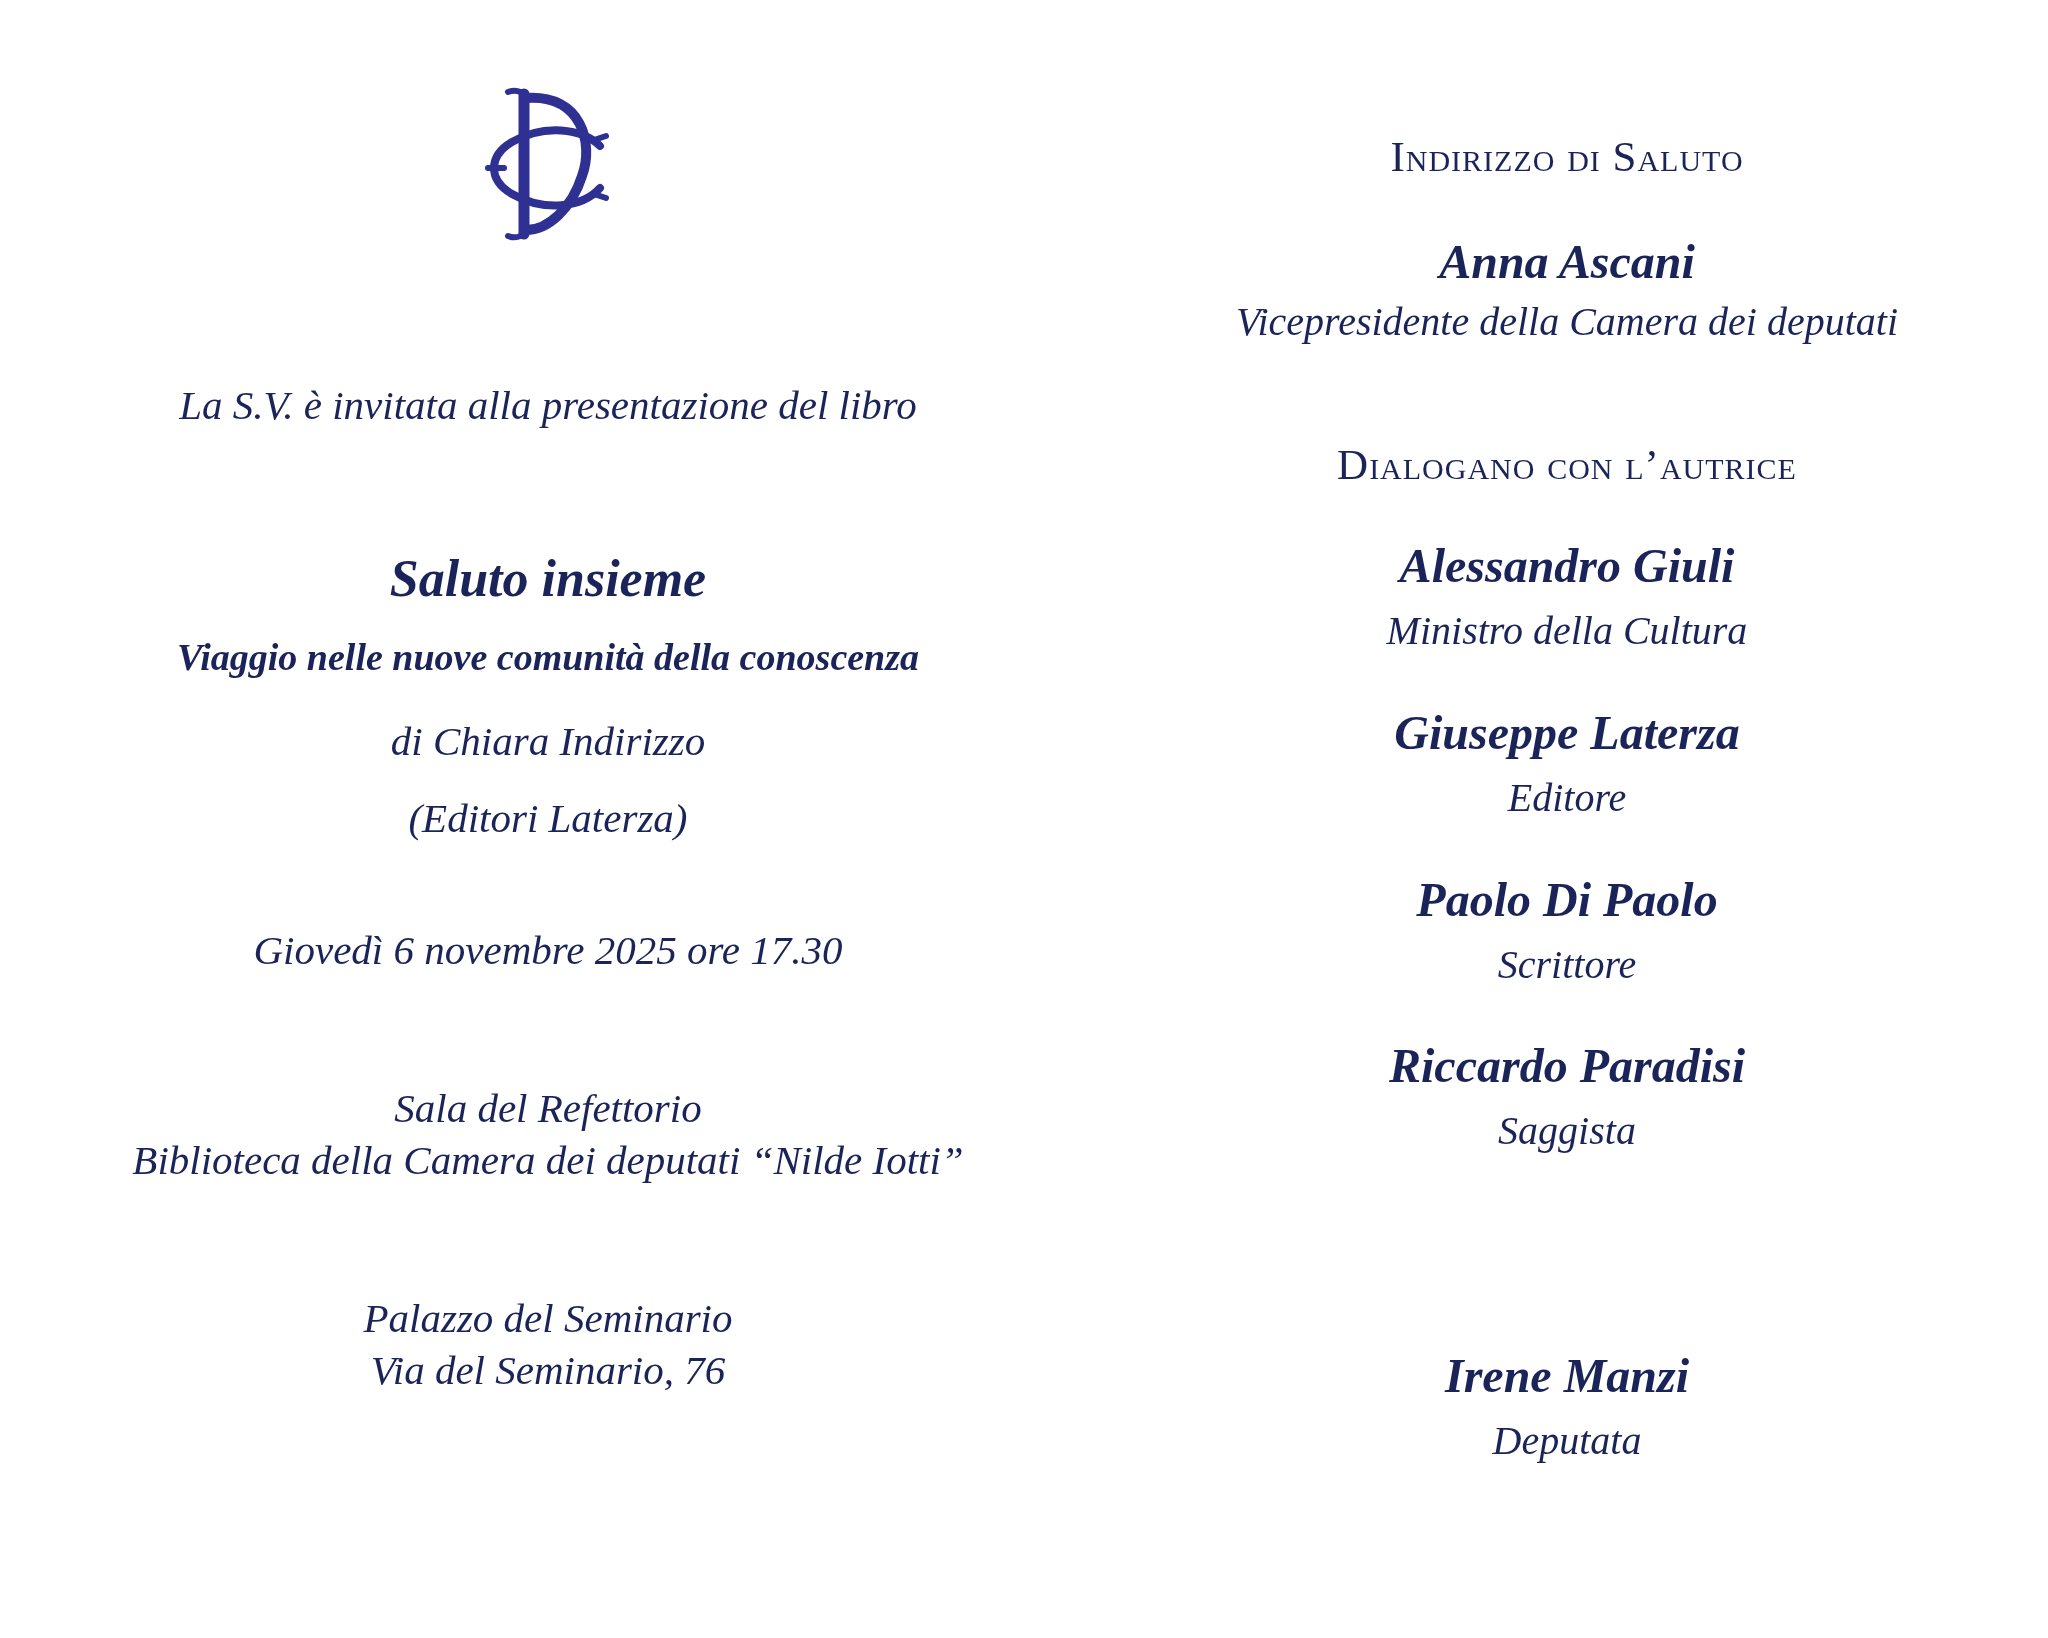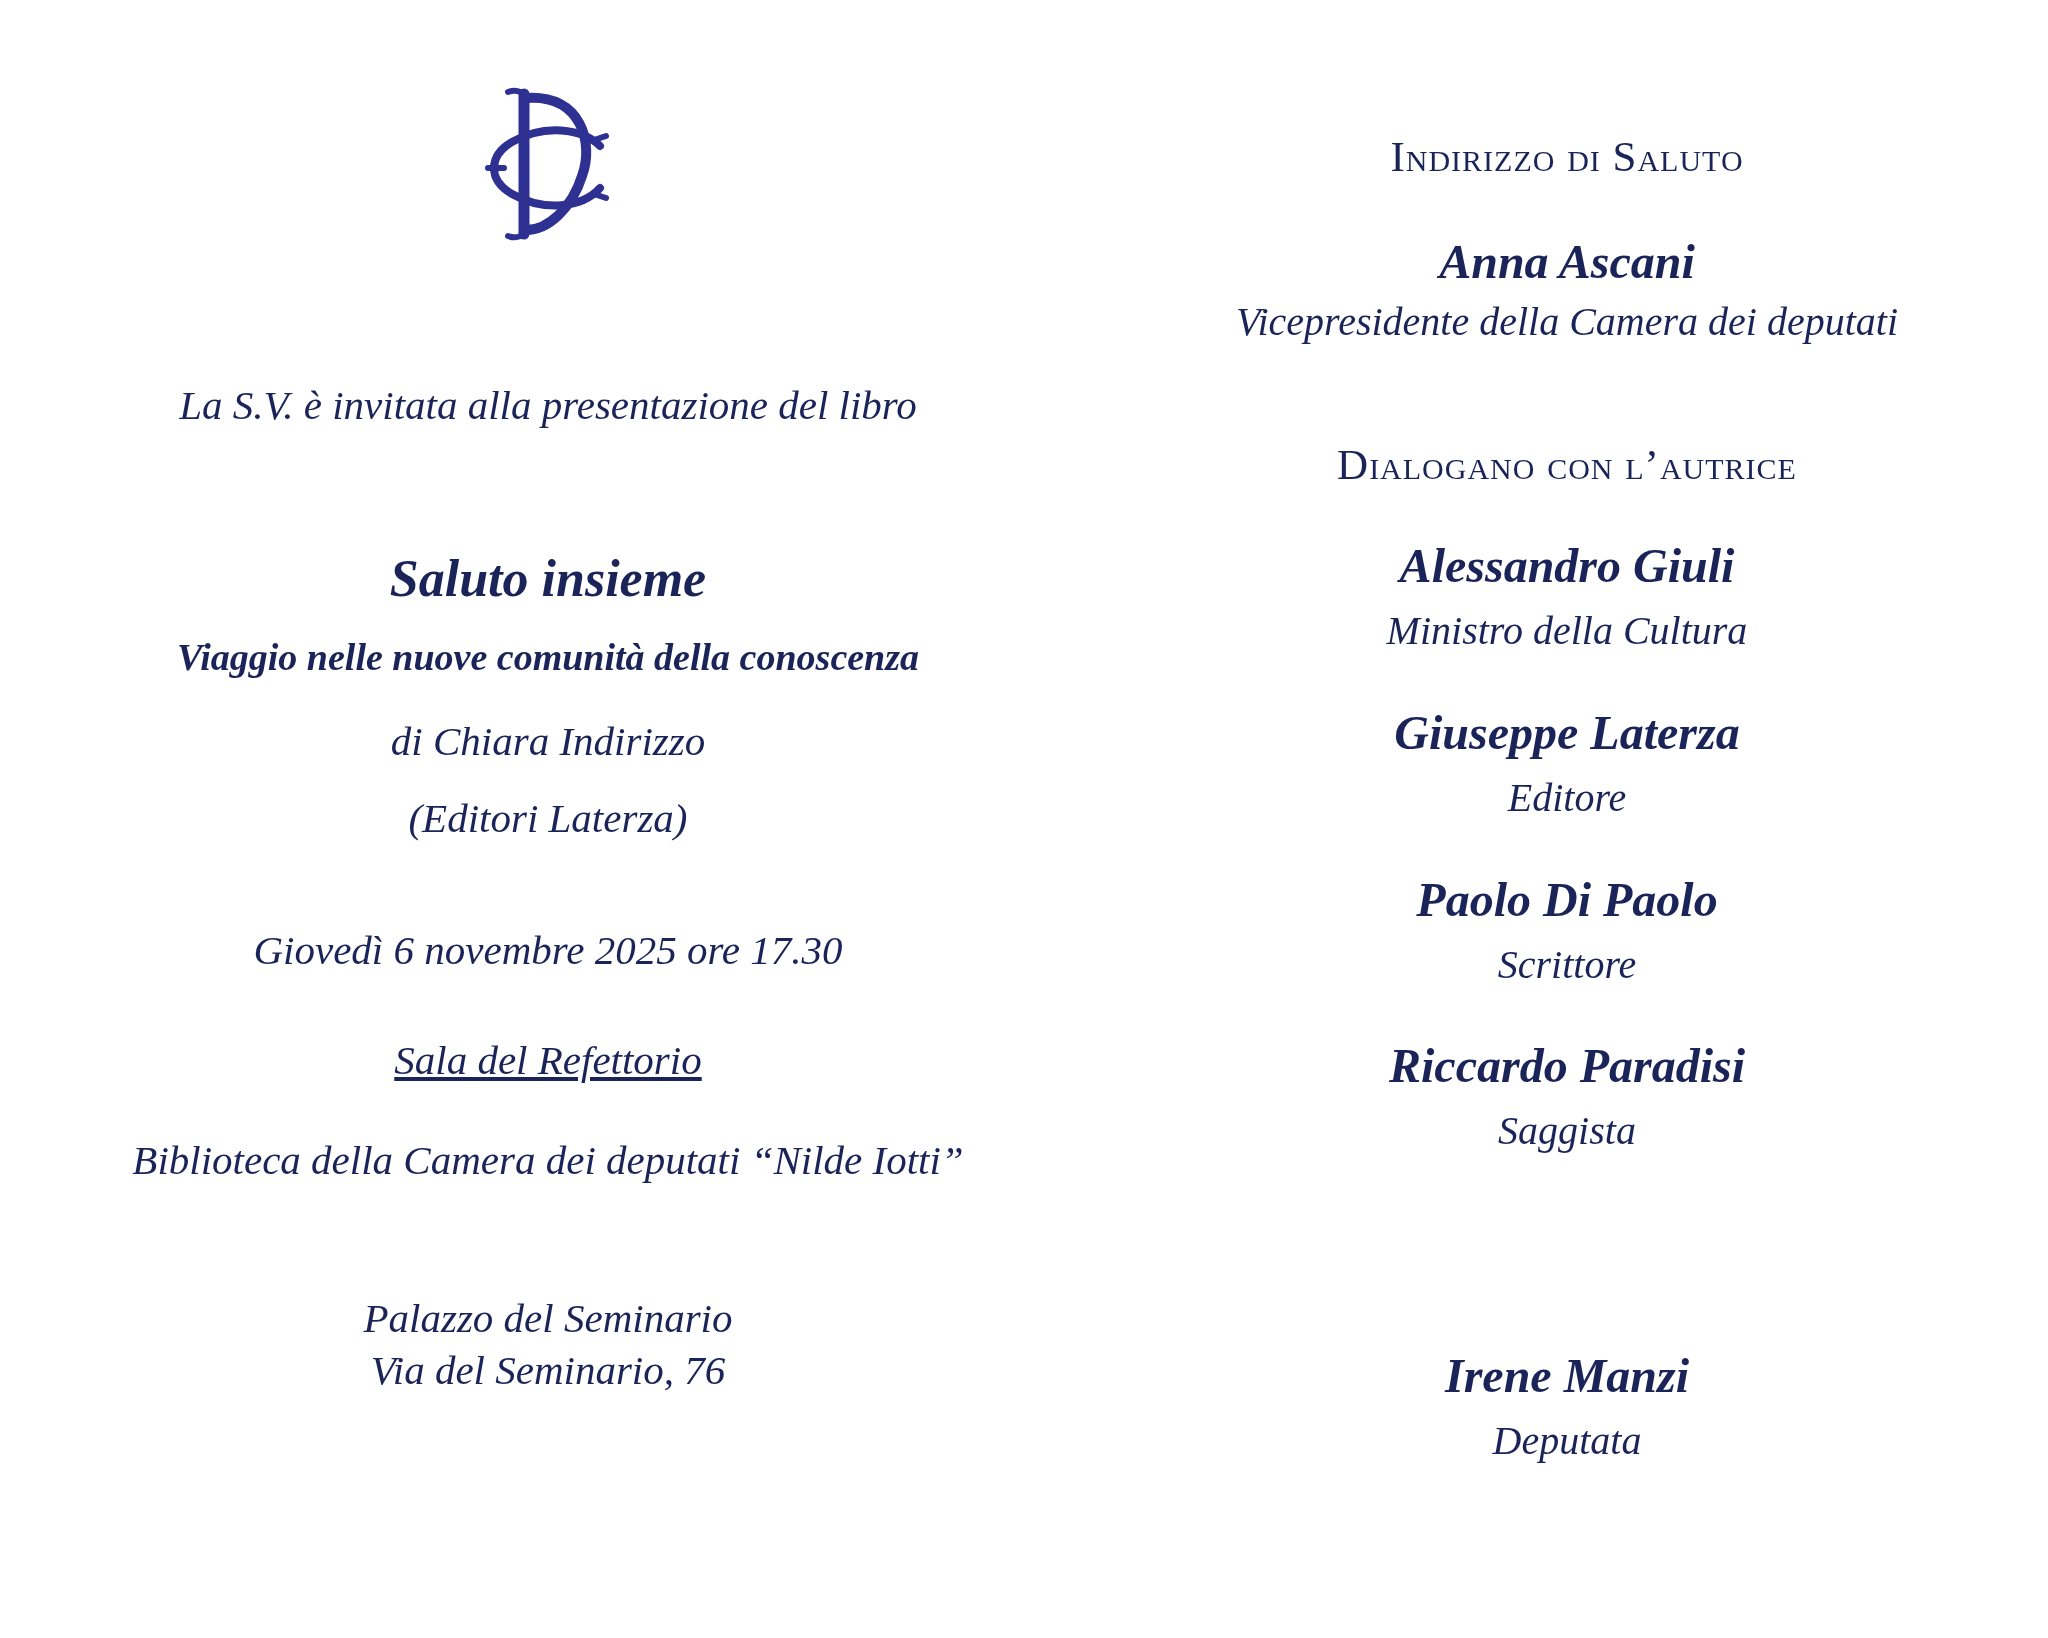--- a/index.html
+++ b/index.html
@@ -80,21 +80,21 @@
   <div class="line intro" style="top:385px;">La S.V. è invitata alla presentazione del libro</div>
 
   <div class="line title" style="top:553px;">Saluto insieme</div>
   <div class="line subtitle" style="top:638px;">Viaggio nelle nuove comunità della conoscenza</div>
 
   <div class="line plain-it" style="top:721px;">di Chiara Indirizzo</div>
   <div class="line plain-it" style="top:798px;text-align:center;">(Editori Laterza)</div>
 
   <div class="line plain-it" style="top:930px;">Giovedì 6 novembre 2025 ore 17.30</div>
 
-  <div class="line plain-it" style="top:1040px;text-decoration:underline;">Sala del Refettorio</div>
+  <div class="line plain-it" style="top:1088px;">Sala del Refettorio</div>
   <div class="line plain-it" style="top:1140px;">Biblioteca della Camera dei deputati “Nilde Iotti”</div>
 
   <div class="line plain-it" style="top:1298px;">Palazzo del Seminario</div>
   <div class="line plain-it" style="top:1350px;">Via del Seminario, 76</div>
 </div>
 
 <div class="col col-right">
 
   <div class="line heading" style="top:135px;">Indirizzo di Saluto</div>
   <div class="line name" style="top:238px;">Anna Ascani</div>

